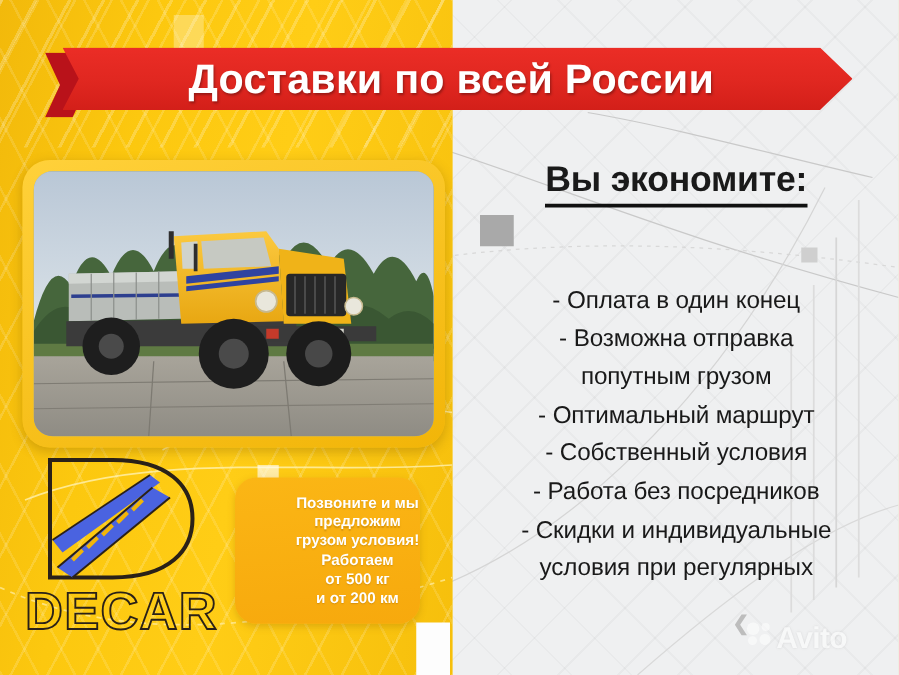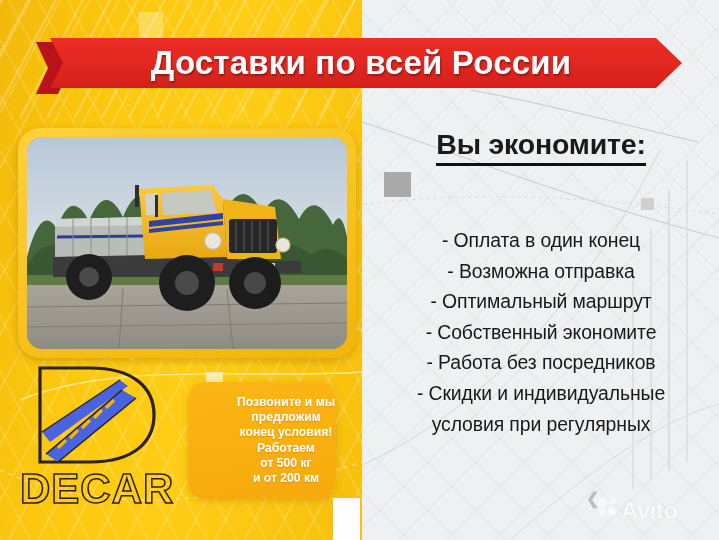--- a/index.html
+++ b/index.html
@@ -364,37 +364,38 @@
     </svg>
     <svg class="logo-word" viewBox="0 0 180 46">
       <text x="2" y="37" font-family="Liberation Sans, sans-serif" font-size="42" font-weight="bold" letter-spacing="1" fill="none" stroke="#2a2118" stroke-width="1.5">DECAR</text>
     </svg>
   </div>
 
   <div class="callout-sq"></div>
   <div class="callout">
     <div class="callout-line">Позвоните и мы</div>
     <div class="callout-line">предложим</div>
-    <div class="callout-line">конец условия!</div>
+    <div class="callout-line">грузом условия!</div>
     <div class="callout-line">Работаем</div>
     <div class="callout-line">от 500 кг</div>
     <div class="callout-line">и от 200 км</div>
   </div>
 
   <div class="content">
     <div class="heading">
       <span class="u">Вы экономите:</span>
     </div>
     <div class="gray-sq"></div>
     <div class="gray-sq-2"></div>
     <div class="bullets">
       <div class="bullet">- Оплата в один конец</div>
       <div class="bullet">- Возможна отправка</div>
+      <div class="bullet">попутным грузом</div>
       <div class="bullet">- Оптимальный маршрут</div>
-      <div class="bullet">- Собственный экономите</div>
+      <div class="bullet">- Собственный условия</div>
       <div class="bullet">- Работа без посредников</div>
       <div class="bullet">- Скидки и индивидуальные</div>
       <div class="bullet">условия при регулярных</div>
     </div>
   </div>
 
   <div class="avito-arrow">❮</div>
   <div class="avito">
     <svg class="avito-dots" viewBox="0 0 22 20">
       <circle cx="6.5" cy="6" r="5" fill="#ffffff"></circle>

